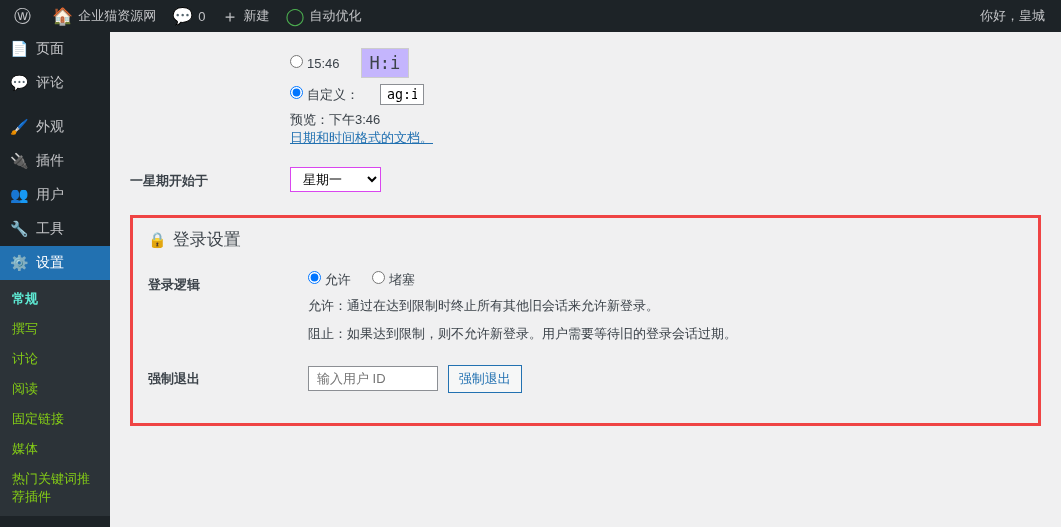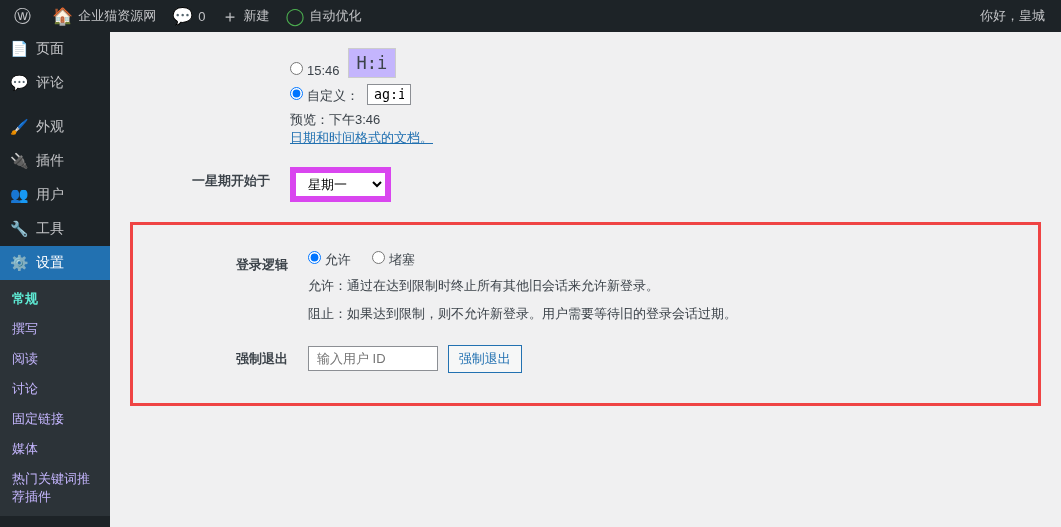--- a/index.html
+++ b/index.html
@@ -9,33 +9,33 @@
 .admin-bar-item{display:flex;align-items:center;padding:0 8px;height:32px;cursor:pointer}
 .ab-icon{font-size:17px;margin-right:5px}
 .admin-bar-right{padding-right:10px}
 .main-wrap{display:flex;height:495px}
 .sidebar{width:110px;background:#1d2327;color:#c3c4c7;font-size:14px;flex-shrink:0}
 .menu-item{display:flex;align-items:center;padding:8px 10px;cursor:pointer;position:relative}
 .menu-item.active{background:#2271b1;color:#fff}
 .menu-item.active::after{content:"";position:absolute;right:-8px;top:50%;margin-top:-8px;border:8px solid transparent;border-right-color:#f0f0f1}
 .menu-icon{width:20px;font-size:15px;margin-right:6px;text-align:center}
 .submenu{background:#2c3338;padding:4px 0}
-.sub-item{padding:6px 12px;font-size:13px;color:#c4b5fd;cursor:pointer}
+.sub-item{padding:6px 12px;font-size:13px;color:#84cc16;cursor:pointer}
 .sub-item.current{color:#5eead4;font-weight:700}
 .content{flex:1;padding:0 20px 20px;overflow:auto}
 .form-table{width:100%;border-collapse:collapse;margin-top:6px}
-.form-table th{width:150px;text-align:right;vertical-align:top;padding:15px 10px 15px 0;font-weight:600;font-size:13px}
+.form-table th{width:150px;text-align:left;vertical-align:top;padding:15px 10px 15px 0;font-weight:600;font-size:13px}
 .form-table td{padding:10px 10px;vertical-align:top}
-.radio-row{display:flex;align-items:flex-end;margin-bottom:6px;gap:8px}
+.radio-row{display:flex;align-items:center;margin-bottom:6px;gap:21px}
 .radio-row input[type=radio]{margin-right:4px}
 .code-box{display:inline-block;background:#c4b5fd;border:1px solid #ccc;padding:4px 8px;font-family:monospace;font-size:17px;min-width:48px}
 .custom-in{border:1px solid #8c8f94;padding:2px 6px;width:44px;font-family:monospace}
 .preview-row{margin-top:4px;font-size:13px}
 .doc-link{color:#2271b1;text-decoration:underline;font-size:13px;display:inline-block;margin-top:0}
-select{border:6px solid #d946ef;padding:3px 22px 3px 8px;background:#fff;font-size:13px}
+select{border:1px solid #d946ef;padding:3px 22px 3px 8px;background:#fff;font-size:13px}
 .section-box{border:3px solid #ef4444;padding:10px 15px 20px;margin-top:10px}
 .section-title{font-size:17px;font-weight:500;display:flex;align-items:center;gap:6px;margin-bottom:10px}
 .num-input,.text-input{border:1px solid #8c8f94;padding:4px 8px;width:130px;font-size:13px}
 .desc{font-size:13px;color:#3c434a;margin-top:6px;line-height:1.7}
 .radio-inline label{margin-right:18px}
 .btn-secondary{background:#f6f7f7;border:1px solid #2271b1;color:#2271b1;padding:4px 10px;font-size:13px;cursor:pointer;margin-left:6px}
 .lock-icon::before{content:"🔒";font-size:15px}
 </style>
 </head>
 <body>
@@ -94,22 +94,22 @@
         <span class="menu-icon">🔧</span>
         <span>工具</span>
       </div>
     <div class="menu-item active">
         <span class="menu-icon">⚙️</span>
         <span>设置</span>
       </div>
     <div class="submenu">
       <div class="sub-item current">常规</div>
       <div class="sub-item">撰写</div>
+      <div class="sub-item">讨论</div>
       <div class="sub-item">阅读</div>
-      <div class="sub-item">讨论</div>
       <div class="sub-item">固定链接</div>
       <div class="sub-item">媒体</div>
       <div class="sub-item">热门关键词推荐插件</div>
 
     </div>
 
   </div>
 
   <div class="content">
     <table class="form-table">
@@ -130,20 +130,24 @@
         </td>
       </tr>
       <tr>
         <th>一星期开始于</th>
         <td><select><option>星期一</option></select></td>
       </tr>
     </tbody>
       </table>
 
     <div class="section-box">
+      <div class="section-title">
+          <span class="lock-icon"></span>
+          <span>登录设置</span>
+        </div>
       <table class="form-table">
         <tbody>
         <tr>
           <th>登录逻辑</th>
           <td>
             <div class="radio-inline">
               <label><input type="radio" name="logic" checked="" style=""> <span>允许</span></label>
               <label><input type="radio" name="logic" style=""> <span>堵塞</span></label>
             </div>
             <div class="desc">允许：通过在达到限制时终止所有其他旧会话来允许新登录。</div>

